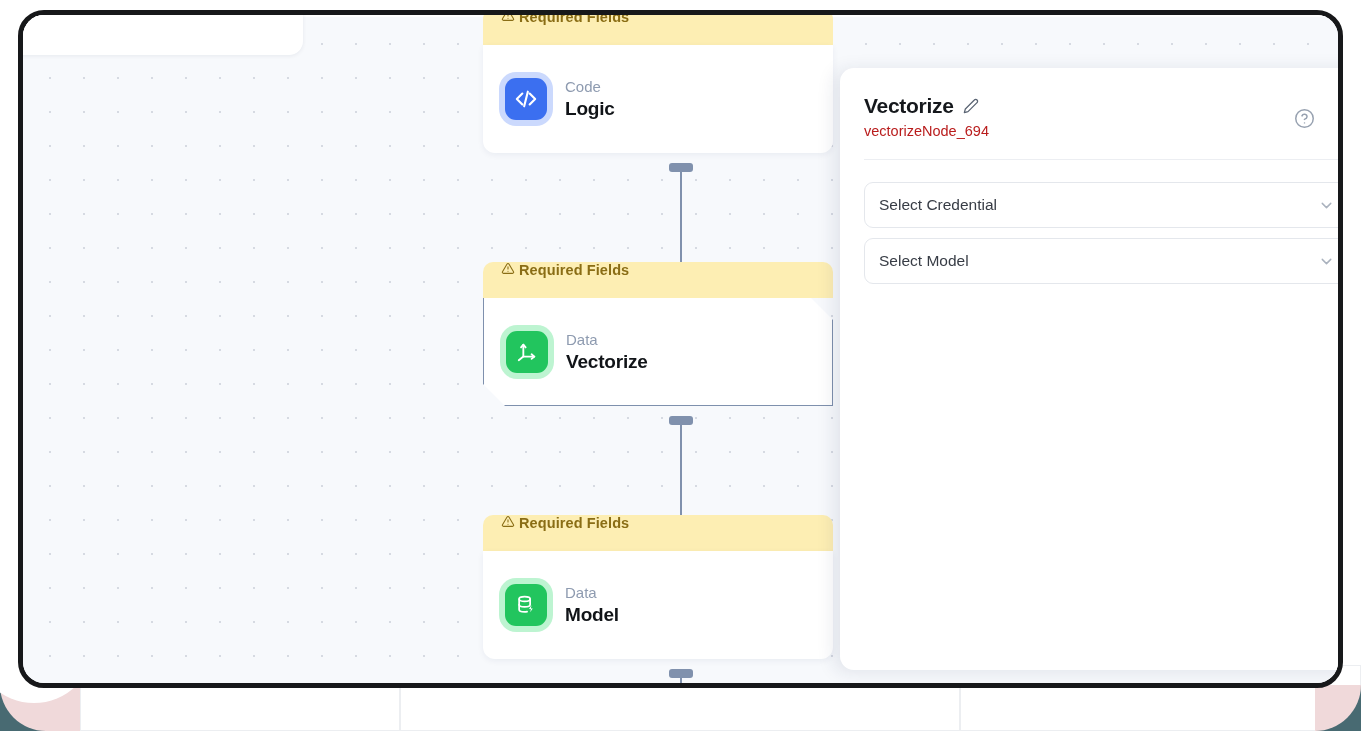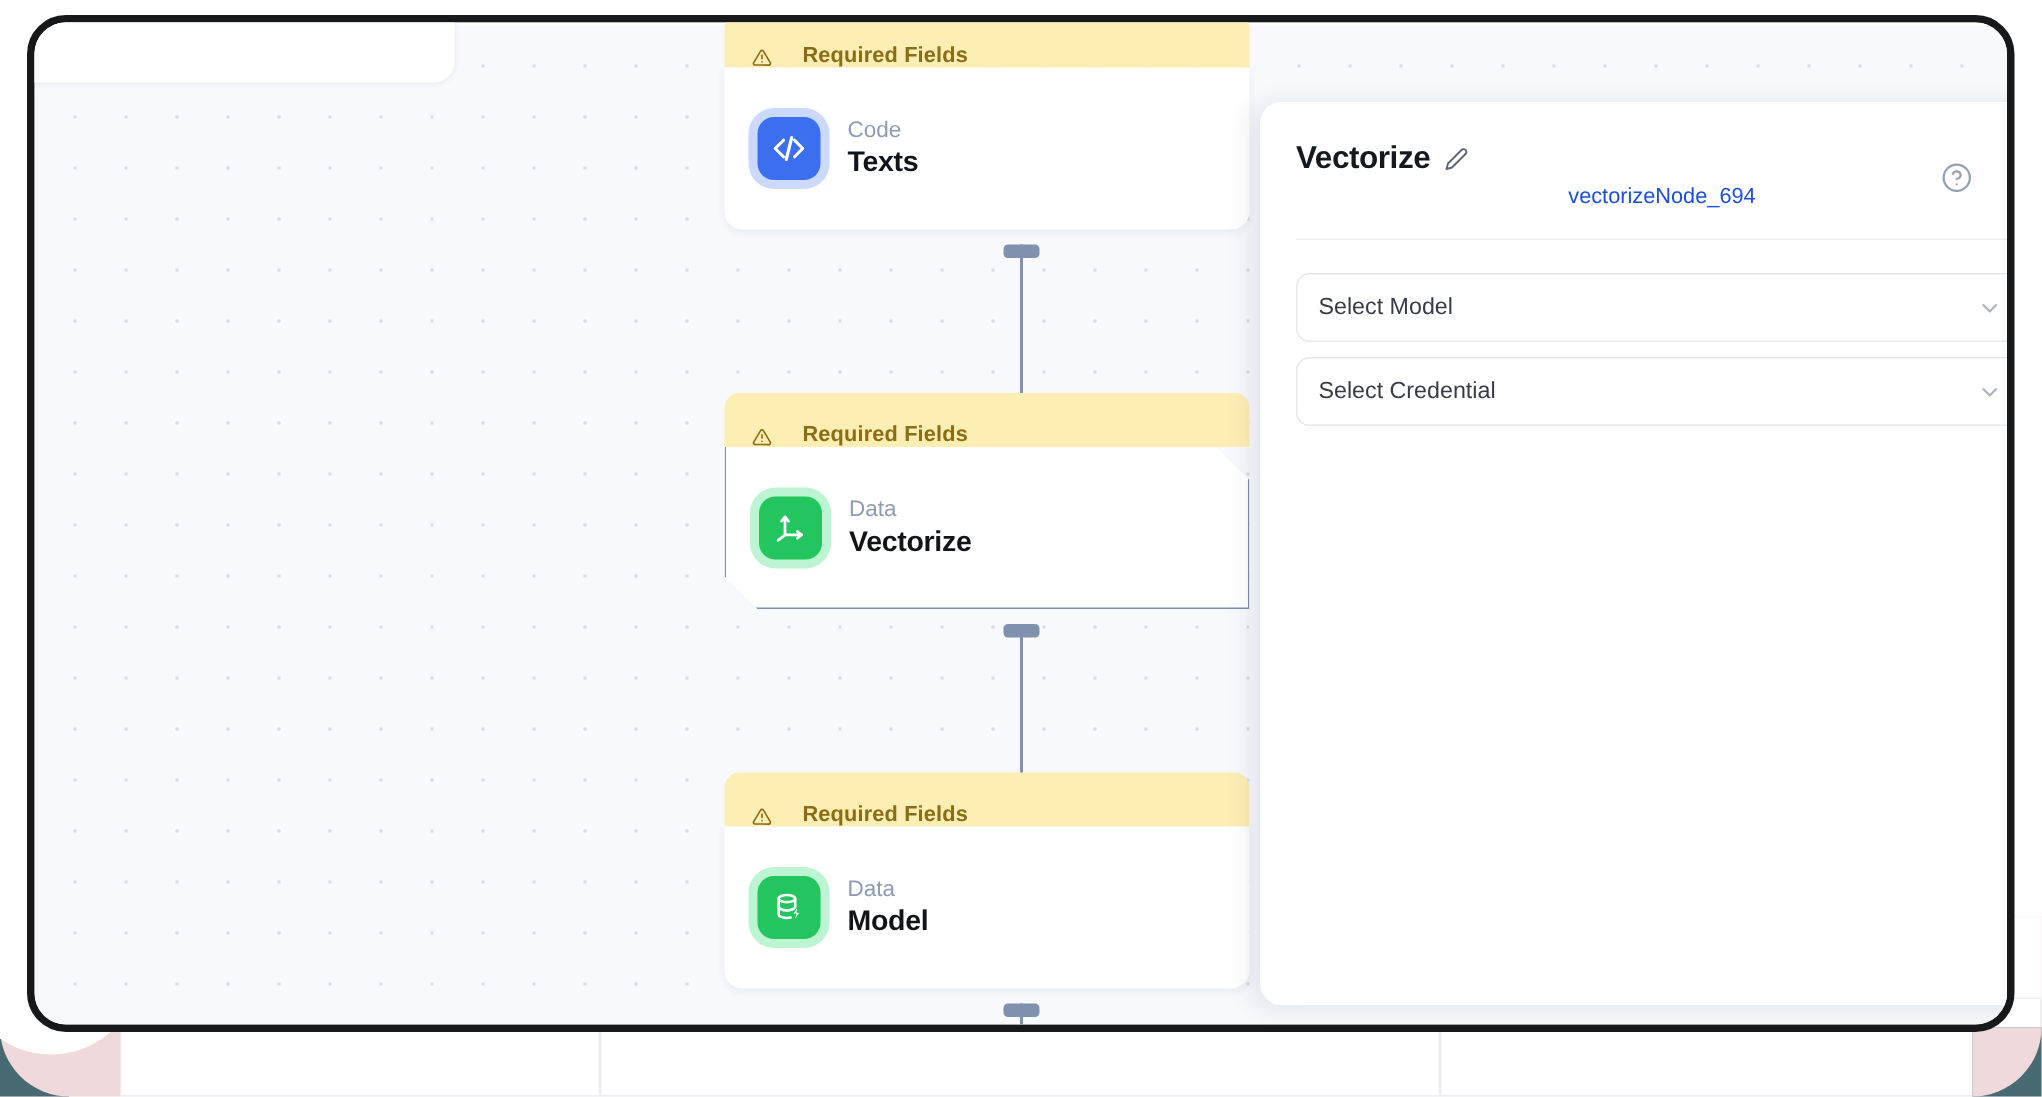--- a/index.html
+++ b/index.html
@@ -104,22 +104,22 @@
   .node {
     position: absolute;
     width: 350px;
     left: 460px;
   }
   .node-banner {
     height: 36px;
     background: #fdeeb3;
     border-top-left-radius: 10px;
     border-top-right-radius: 10px;
-    display: flex; align-items: flex-end;
-    gap: 20px;
+    display: flex; align-items: flex-start;
+    gap: 4px;
     padding: 0 18px;
     font-size: 14.5px;
     color: #8a6d15;
     font-weight: 600;
     letter-spacing: .1px;
   }
   .warn-tri { width: 14px; height: 13px; flex: 0 0 auto; }
   .node-body {
     background: #ffffff;
     height: 108px;
@@ -180,21 +180,21 @@
   .panel-head { position: relative; }
   .panel-title-row {
     display: flex; align-items: center; gap: 9px;
   }
   .panel-title {
     font-size: 21px; font-weight: 700; color: #15181c; letter-spacing: -.3px;
   }
   .pencil-icon { width: 16px; height: 16px; color: #5a6473; cursor: pointer; }
   .panel-subtitle {
     margin-top: 5px;
-    font-size: 14.5px; color: #1d4ed8; text-align: center;
+    font-size: 14.5px; color: #b91c1c;
   }
   .panel-actions {
     position: absolute; right: -6px; top: 14px;
     display: flex; align-items: center; gap: 22px;
   }
   .icon-btn { color: #97a1b0; cursor: pointer; display: flex; }
   .panel-divider {
     margin-top: 20px;
     height: 1px; background: #eceef2;
   }
@@ -304,21 +304,21 @@
       <div class="node-body">
         <div class="node-icon blue">
           <svg width="22" height="22" viewBox="0 0 24 24" fill="none" stroke="#ffffff" stroke-width="2.3" stroke-linecap="round" stroke-linejoin="round">
             <polyline points="16 18 22 12 16 6"></polyline>
               <polyline points="8 6 2 12 8 18"></polyline>
             <line x1="14" y1="4" x2="10" y2="20"></line>
           </svg>
         </div>
         <div class="node-text">
           <span class="node-cat">Code</span>
-          <span class="node-title">Texts</span>
+          <span class="node-title">Logic</span>
         </div>
       </div>
     </div>
 
     <div class="node" style="top:247px;">
       <div class="node-banner">
         <svg class="warn-tri" viewBox="0 0 24 24" fill="none" stroke="currentColor" stroke-width="2" stroke-linecap="round" stroke-linejoin="round">
           <path d="M10.29 3.86 1.82 18a2 2 0 0 0 1.71 3h16.94a2 2 0 0 0 1.71-3L13.71 3.86a2 2 0 0 0-3.42 0z"></path>
           <line x1="12" y1="9" x2="12" y2="13"></line>
             <line x1="12" y1="17" x2="12.01" y2="17"></line>
@@ -394,32 +394,32 @@
         </span>
       </div>
     </div>
 
     <div class="panel-divider"></div>
 
 
     <div class="field">
 
       <div class="select-box">
+        <span class="select-value">Select Credential</span>
+        <span class="chev">
+          <svg width="17" height="17" viewBox="0 0 24 24" fill="none" stroke="currentColor" stroke-width="2" stroke-linecap="round" stroke-linejoin="round">
+              <polyline points="6 9 12 15 18 9"></polyline>
+            </svg>
+        </span>
+      </div>
+
+      <div class="select-box">
         <span class="select-value">Select Model</span>
         <span class="chev">
           <svg width="17" height="17" viewBox="0 0 24 24" fill="none" stroke="currentColor" stroke-width="2" stroke-linecap="round" stroke-linejoin="round">
               <polyline points="6 9 12 15 18 9"></polyline>
             </svg>
         </span>
       </div>
-
-      <div class="select-box">
-        <span class="select-value">Select Credential</span>
-        <span class="chev">
-          <svg width="17" height="17" viewBox="0 0 24 24" fill="none" stroke="currentColor" stroke-width="2" stroke-linecap="round" stroke-linejoin="round">
-              <polyline points="6 9 12 15 18 9"></polyline>
-            </svg>
-        </span>
-      </div>
     </div>
 
   </aside>
 </div>
 
 </body></html>

